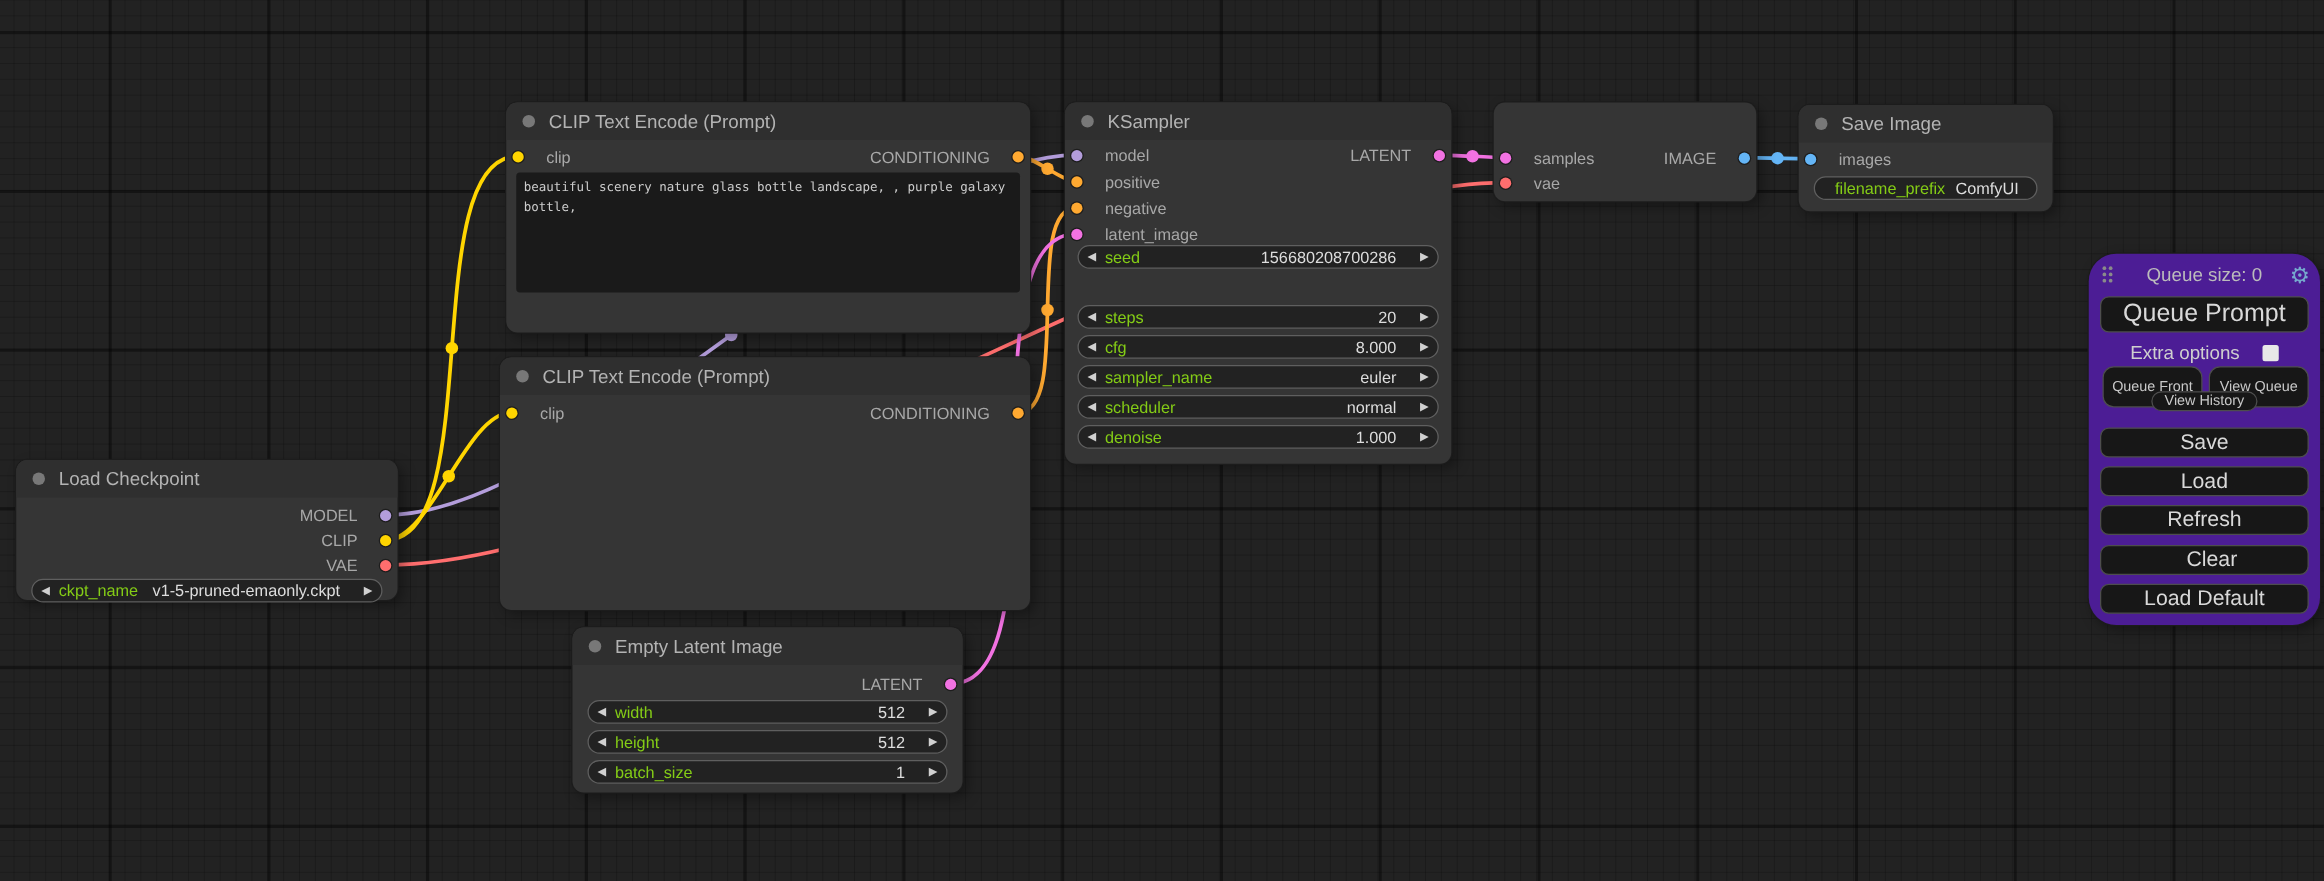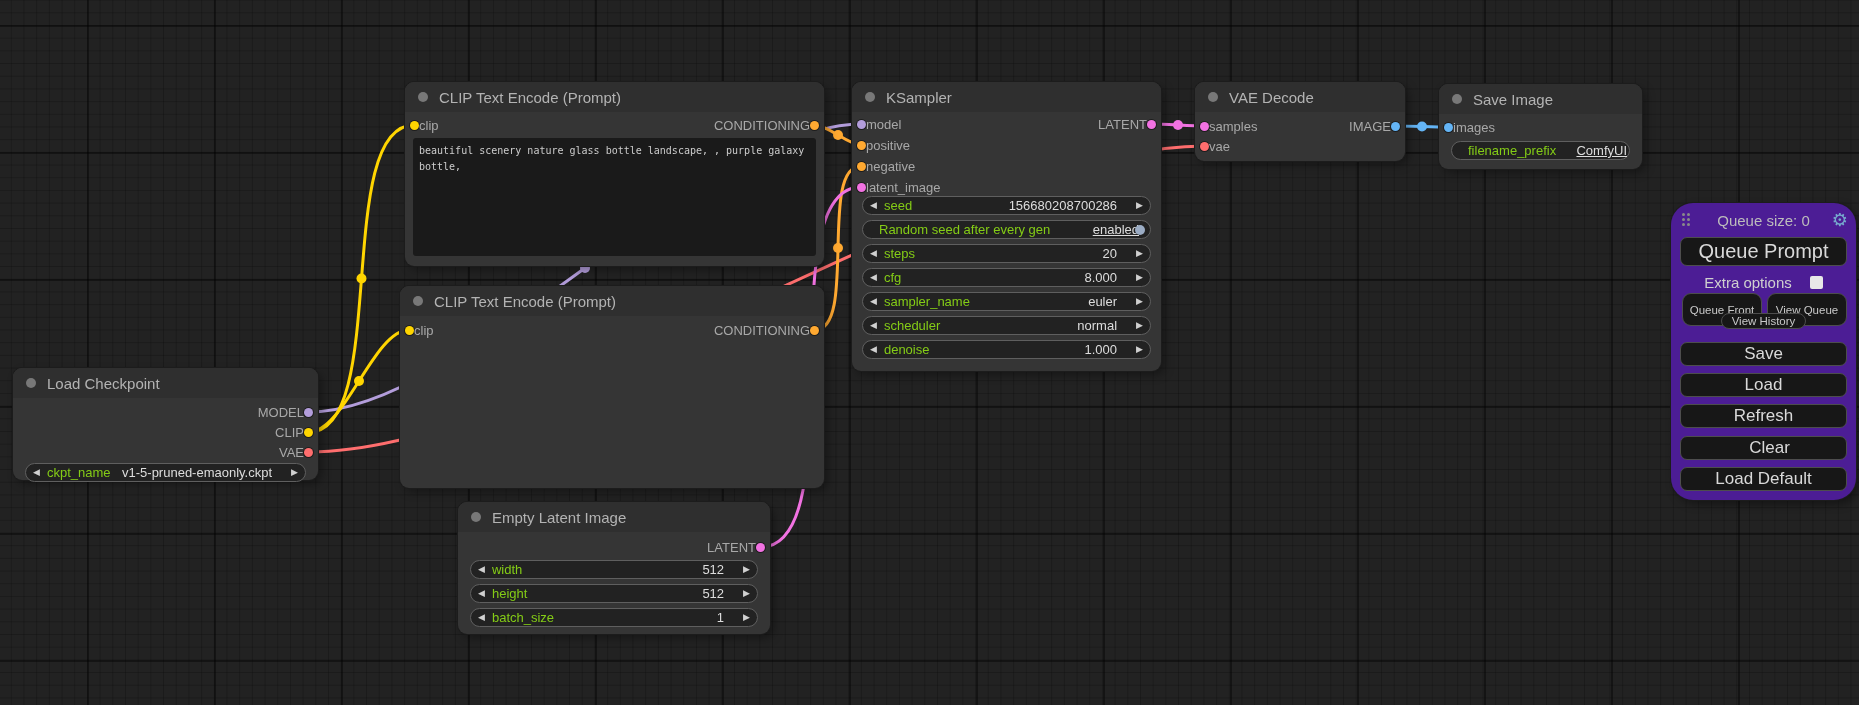--- a/index.html
+++ b/index.html
@@ -19,37 +19,37 @@
   .node{
     position:absolute;z-index:2;background:#353535;border-radius:9px;
     box-shadow:0 0 0 1px #1c1c1c, 4px 4px 10px rgba(0,0,0,0.35);
   }
   .node-title{
     height:30px;background:#2f2f2f;border-radius:9px 9px 0 0;
     display:flex;align-items:center;gap:11px;padding-left:13px;
     color:#b3b3b3;font-size:15px;
   }
   .collapse-dot{width:10px;height:10px;border-radius:50%;background:#787878;flex:0 0 auto;}
-  .slot{position:absolute;display:flex;align-items:center;gap:0;height:20px;
+  .slot{position:absolute;display:flex;align-items:center;gap:18px;height:20px;
     font-size:13px;color:#a8a8a8;z-index:3;}
   .slot.in{left:5px;}
   .slot.out{right:5px;flex-direction:row-reverse;}
   .port{width:9px;height:9px;border-radius:50%;box-shadow:0 0 0 1px rgba(0,0,0,0.45);flex:0 0 auto;}
   .p-model{background:#B39DDB;}.p-clip{background:#FFD500;}.p-vae{background:#FF6E6E;}
   .p-cond{background:#FFA931;}.p-latent{background:#F272E2;}.p-image{background:#64B5F6;}
   .widget{
     position:absolute;height:19px;background:#222222;border:1px solid #5f5f5f;
     border-radius:11px;display:flex;align-items:center;font-size:13px;color:#cccccc;
     box-sizing:border-box;
   }
   .widget .arrow{font-size:9px;color:#d0d0d0;padding:0 7px;line-height:19px;}
   .widget .wname{color:#84cc16;white-space:nowrap;}
   .widget .wval{margin-left:auto;color:#dddddd;margin-right:12px;white-space:nowrap;}
   .widget.noarrow .wname{padding-left:16px;}
-  .widget.noarrow .wval{margin-right:2px;text-decoration:underline;}
+  .widget.noarrow .wval{margin-right:14px;}
   .toggle-dot{width:10px;height:10px;border-radius:50%;background:#9BAcc4;margin-right:5px;margin-left:-6px;flex:0 0 auto;}
   .textarea{
     position:absolute;background:#1a1a1a;border-radius:3px;color:#cccccc;
     font-family:"DejaVu Sans Mono", monospace;font-size:10px;line-height:1.55;
     padding:5px 6px;box-sizing:border-box;white-space:pre-wrap;word-break:break-word;
   }
   
   #queue-panel{
     position:absolute;left:1671px;top:203px;width:185px;height:297px;z-index:4;
     background:#4c1d95;border-radius:22px;box-shadow:0 0 0 1px #1c1c1c,4px 4px 10px rgba(0,0,0,0.4);
@@ -124,21 +124,21 @@
     <span>CLIP Text Encode (Prompt)</span>
   </div>
   <div class="slot in" style="top:33px;">
     <span class="port p-clip"></span>
     <span>clip</span>
   </div>
   <div class="slot out" style="top:33px;">
     <span class="port p-cond"></span>
     <span>CONDITIONING</span>
   </div>
-  <div class="textarea" style="left:8px;top:56px;width:403px;height:118px;">beautiful scenery nature glass bottle landscape, , purple galaxy bottle,</div>
+  <div class="textarea" style="left:8px;top:56px;width:403px;height:96px;">beautiful scenery nature glass bottle landscape, , purple galaxy bottle,</div>
 </div>
 
 <div class="node" style="left:400px;top:286px;width:424px;height:202px;">
   <div class="node-title">
     <span class="collapse-dot"></span>
     <span>CLIP Text Encode (Prompt)</span>
   </div>
   <div class="slot in" style="top:34px;">
     <span class="port p-clip"></span>
     <span>clip</span>
@@ -202,25 +202,20 @@
   <div class="slot out" style="top:32px;">
     <span class="port p-latent"></span>
     <span>LATENT</span>
   </div>
   <div class="widget" style="left:10px;right:10px;top:114px;">
     <span class="arrow">◀</span>
     <span class="wname">seed</span>
     <span class="wval">156680208700286</span>
     <span class="arrow">▶</span>
   </div>
-  <div class="widget noarrow" style="left:10px;right:10px;top:138px;">
-    <span class="wname">Random seed after every gen</span>
-    <span class="wval">enabled</span>
-    <span class="toggle-dot"></span>
-  </div>
   <div class="widget" style="left:10px;right:10px;top:162px;">
     <span class="arrow">◀</span>
     <span class="wname">steps</span>
     <span class="wval">20</span>
     <span class="arrow">▶</span>
   </div>
   <div class="widget" style="left:10px;right:10px;top:186px;">
     <span class="arrow">◀</span>
     <span class="wname">cfg</span>
     <span class="wval">8.000</span>
@@ -240,24 +235,20 @@
   </div>
   <div class="widget" style="left:10px;right:10px;top:258px;">
     <span class="arrow">◀</span>
     <span class="wname">denoise</span>
     <span class="wval">1.000</span>
     <span class="arrow">▶</span>
   </div>
 </div>
 
 <div class="node" style="left:1195px;top:82px;width:210px;height:79px;">
-  <div class="node-title">
-    <span class="collapse-dot"></span>
-    <span>VAE Decode</span>
-  </div>
   <div class="slot in" style="top:34px;">
     <span class="port p-latent"></span>
     <span>samples</span>
   </div>
   <div class="slot in" style="top:54px;">
     <span class="port p-vae"></span>
     <span>vae</span>
   </div>
   <div class="slot out" style="top:34px;">
     <span class="port p-image"></span>

